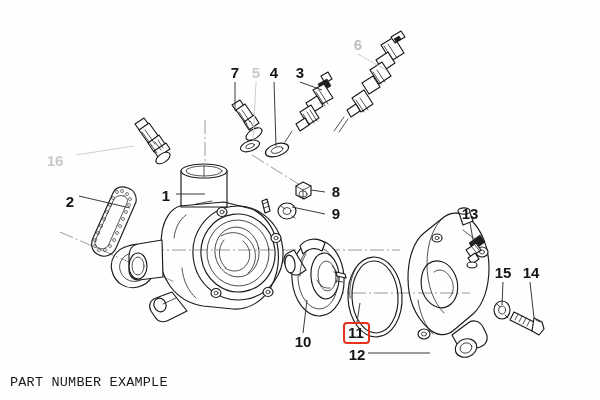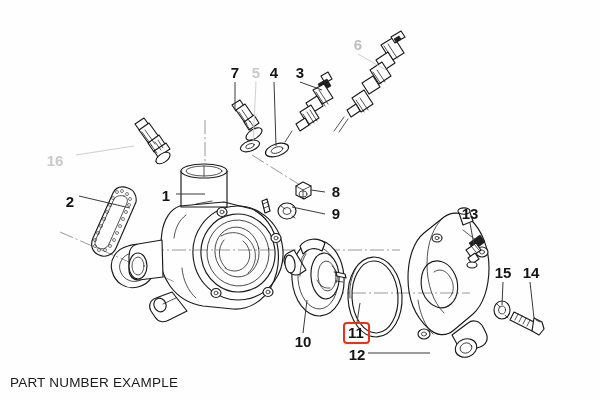--- a/index.html
+++ b/index.html
@@ -11,21 +11,21 @@
     position:relative;
   }
   #diagram-root{position:absolute;left:0;top:0;width:600px;height:400px;}
   svg#parts-svg{position:absolute;left:0;top:0;width:600px;height:400px;}
   .caption{
     position:absolute;
     left:10px;top:375px;
     font-size:13.5px;
     letter-spacing:0.2px;
     color:#1b1b1b;
-    font-family:Liberation Sans, sans-serif;
+    font-family:Liberation Mono, monospace;
     white-space:nowrap;
   }
   .lbl{font-family:"Liberation Sans", sans-serif;font-weight:700;font-size:15px;}
   .lbl-dark{fill:#141414;}
   .lbl-faded{fill:#c9c9c9;}
   .lbl-faded2{fill:#bdbdbd;}
   .lead{stroke:#3a3a3a;stroke-width:1;fill:none;}
   .lead-faded{stroke:#cfcfcf;stroke-width:1;fill:none;}
   .ink{fill:none;stroke:#1a1a1a;stroke-width:1.15;stroke-linejoin:round;stroke-linecap:round;}
   .ink-thin{fill:none;stroke:#1a1a1a;stroke-width:0.75;stroke-linecap:round;}

